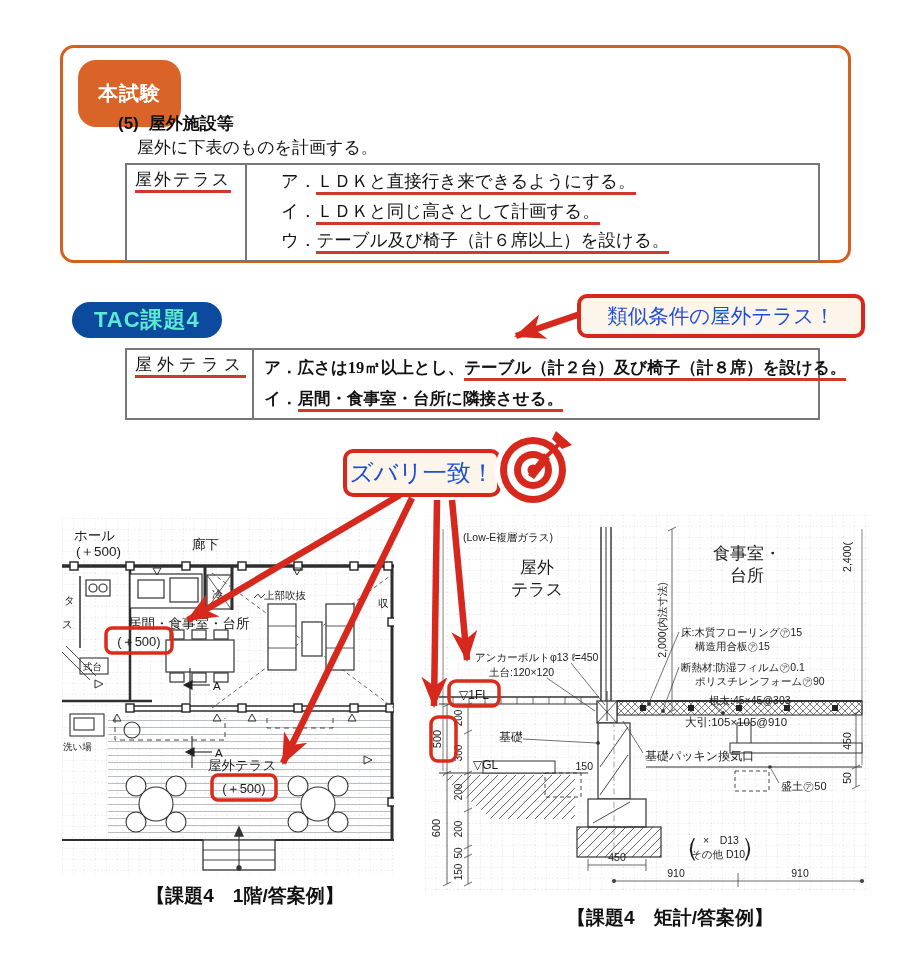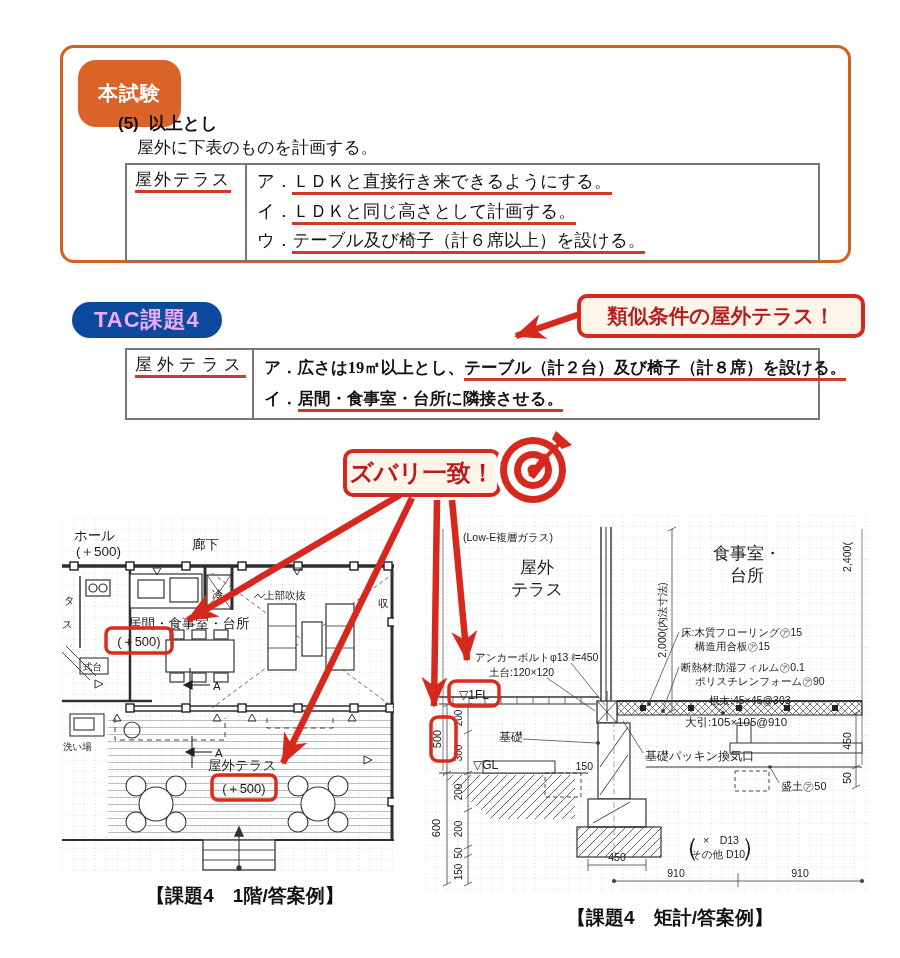--- a/index.html
+++ b/index.html
@@ -14,30 +14,30 @@
   .exam-heading{position:absolute;left:118px;top:112px;font-family:"Liberation Sans",sans-serif;
             font-weight:bold;font-size:17px;}
   .exam-heading .num{font-weight:bold;margin-right:10px;}
   .exam-intro{position:absolute;left:137px;top:136px;font-size:17px;}
   
   .req-table{position:absolute;left:125px;width:691px;display:flex;
              border:2px solid #777;background:#fff;}
   .req-th{border-right:2px solid #777;padding:3px 6px 0 8px;font-size:17px;white-space:nowrap;}
   .req-td{flex:1;padding:2px 4px 4px 10px;}
   .t1 .req-th{width:104px;letter-spacing:2px;}
-  .t1 .row{font-size:17.5px;line-height:29.5px;white-space:nowrap;}
+  .t1 .row{font-size:17.5px;line-height:29.5px;white-space:nowrap;margin-left:24px;}
   .t2 .req-th{width:116px;letter-spacing:5px;}
   .t2 .row{font-size:16.5px;line-height:31px;white-space:nowrap;font-weight:bold;}
   .ru{border-bottom:3px solid #cf382a;padding-bottom:1px;}
   
-  .badge-blue{position:absolute;left:72px;top:302px;background:#0b4a9c;color:#f0abfc;
+  .badge-blue{position:absolute;left:72px;top:302px;background:#0b4a9c;color:#5eead4;
             font-family:"Liberation Sans",sans-serif;font-weight:bold;font-size:22px;
             padding:3px 22px;border-radius:20px;letter-spacing:1px;z-index:6;}
   .callout{position:absolute;background:#fdf5e9;border:4px solid #d7281d;border-radius:10px;
-            font-family:"Liberation Sans",sans-serif;font-weight:bold;color:#b91c1c;
+            font-family:"Liberation Sans",sans-serif;font-weight:normal;color:#1d4ed8;
             display:flex;align-items:center;justify-content:center;z-index:6;}
   .callout-similar{left:577px;top:294px;width:280px;height:36px;font-size:20.5px;}
   .callout-match{left:343px;top:449px;width:150px;height:40px;font-size:24px;}
   .dartboard{position:absolute;left:460px;top:423px;z-index:7;}
   
   .plan-svg{position:absolute;left:62px;top:518px;z-index:1;}
   .section-svg{position:absolute;left:425px;top:515px;z-index:1;}
   .overlay{position:absolute;left:0;top:0;z-index:5;pointer-events:none;}
   .caption{position:absolute;font-family:"Liberation Sans",sans-serif;font-weight:bold;
            font-size:19px;text-align:center;z-index:4;}
@@ -46,21 +46,21 @@
   svg text{font-family:"Liberation Sans","DejaVu Sans",sans-serif;fill:#1a1a1a;}
 </style>
 </head>
 <body>
 
 <div class="page">
 
   <div class="exam-box"></div>
   <div class="badge-orange">本試験</div>
   <div class="exam-heading">
-    <span class="num">(5)</span><span>以上とし</span>
+    <span class="num">(5)</span><span>屋外施設等</span>
   </div>
   <div class="exam-intro">屋外に下表のものを計画する。</div>
 
   <div class="req-table t1" style="top:163px;">
     <div class="req-th"><span class="ru">屋外テラス</span></div>
     <div class="req-td">
       <div class="row"><span>ア．</span><span></span><span class="ru">ＬＤＫと直接行き来できるようにする。</span></div>
       <div class="row"><span>イ．</span><span></span><span class="ru">ＬＤＫと同じ高さとして計画する。</span></div>
       <div class="row"><span>ウ．</span><span></span><span class="ru">テーブル及び椅子（計６席以上）を設ける。</span></div>
     </div>

